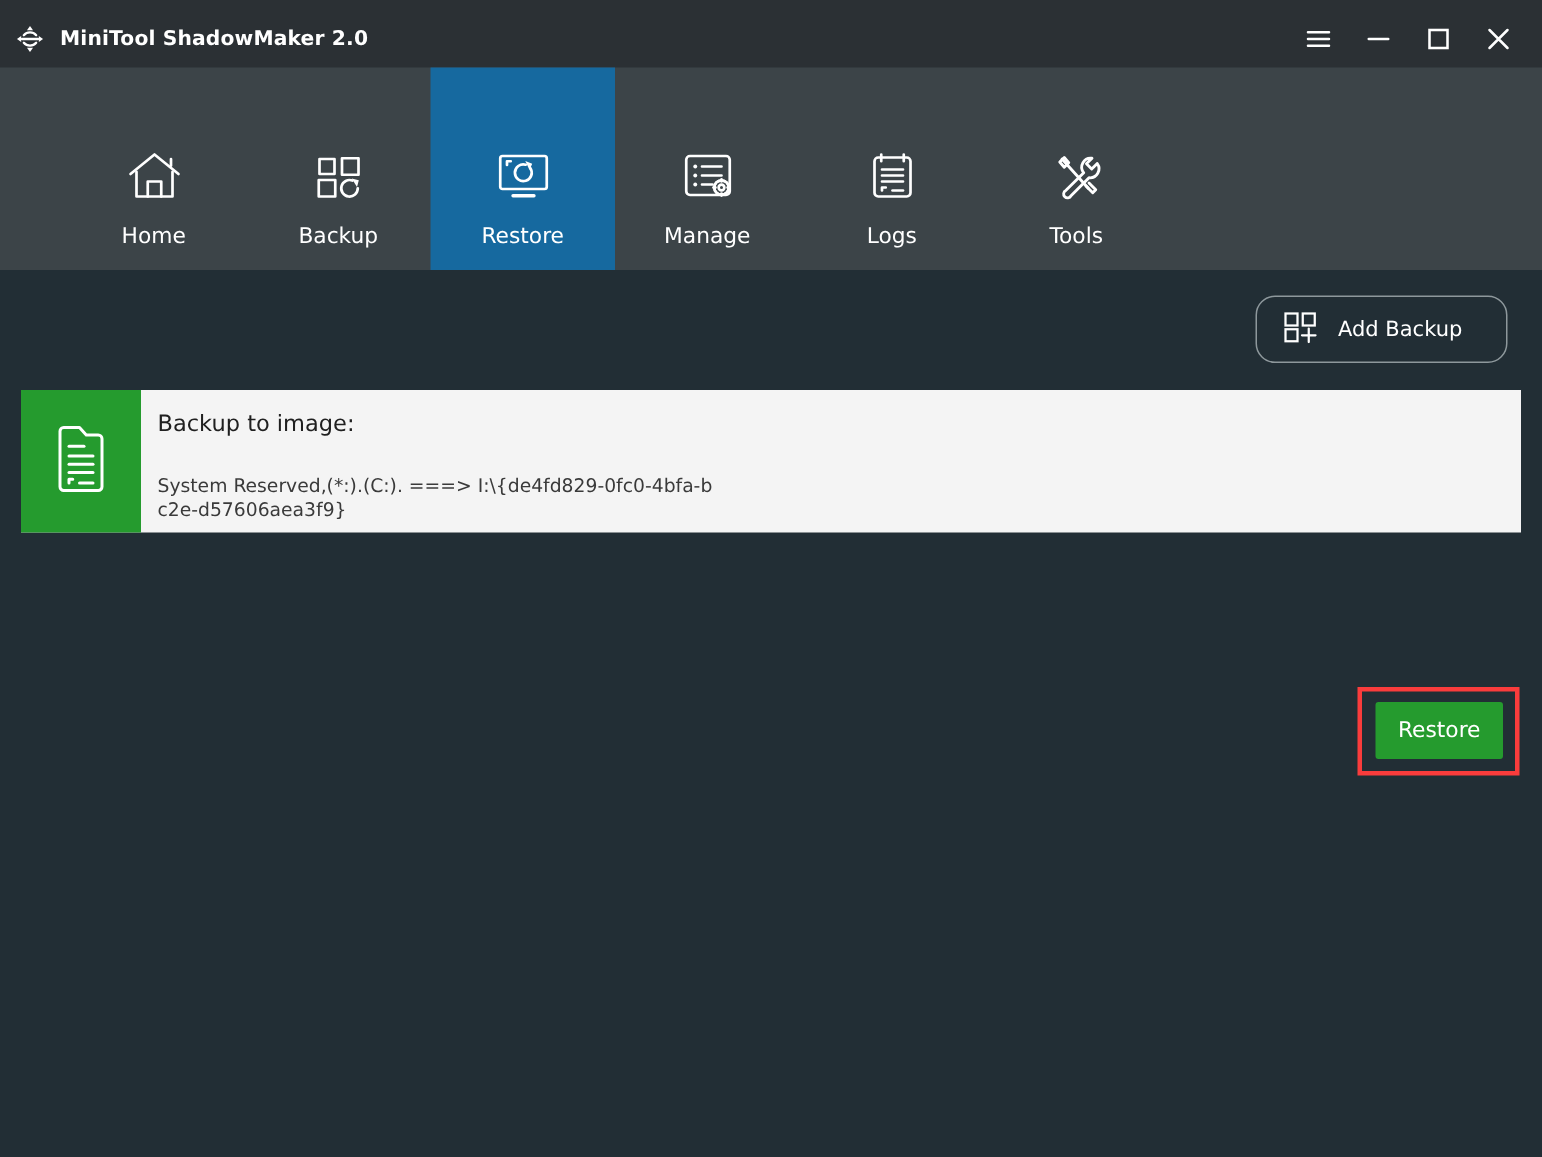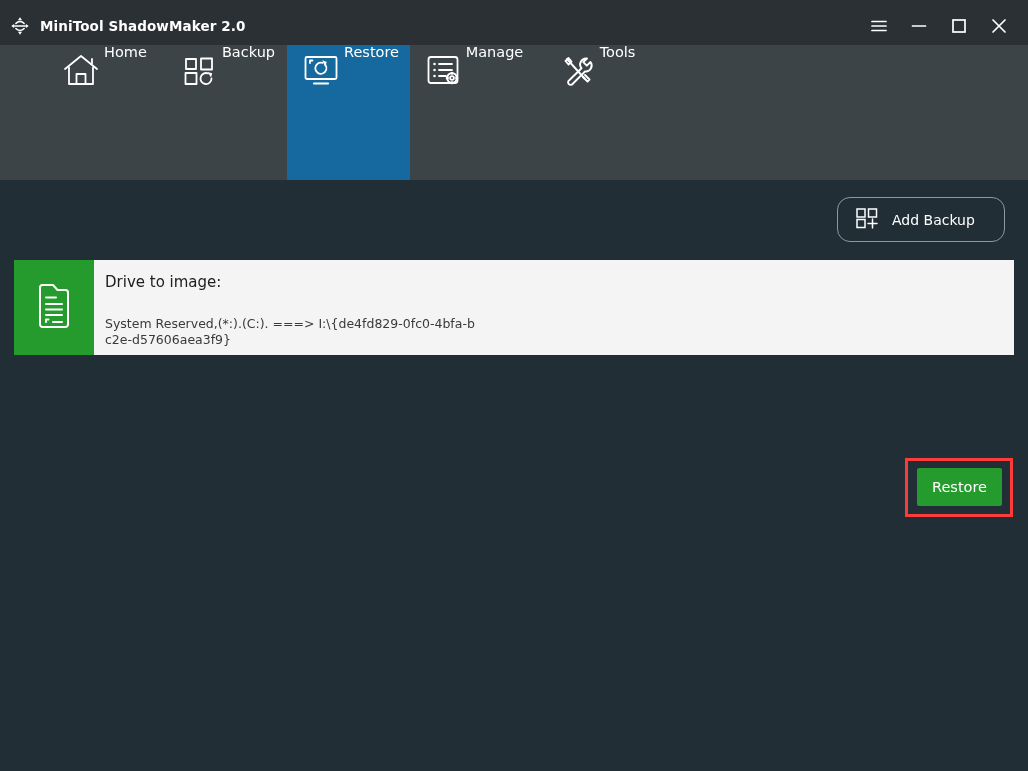--- a/index.html
+++ b/index.html
@@ -37,22 +37,22 @@
   
   .navbar {
     position: absolute; top: 45px; left: 0;
     width: 1028px; height: 135px;
     background: #3c4448;
     display: flex; align-items: stretch;
     padding-left: 41px;
   }
   .nav-item {
     width: 123px; height: 168px;
-    display: flex; flex-direction: row;
-    justify-content: center;
+    display: flex; flex-direction: column;
+    align-items: center; justify-content: center;
     cursor: pointer; position: relative;
   }
   .nav-item.active { background: #16699f; }
   .nav-icon {
     height: 50px; display: flex; align-items: center; justify-content: center;
     margin-bottom: 9px;
   }
   .nav-icon svg { display: block; }
   .nav-label {
     color: #ffffff; font-size: 14.5px; line-height: 1;
@@ -219,20 +219,32 @@
         <path d="M19 17 H32 M19 23 H32 M19 29 H26" stroke-linecap="round"></path>
         <circle cx="32" cy="31" r="4.8" fill="#3c4448"></circle>
         <circle cx="32" cy="31" r="4.8"></circle>
         <circle cx="32" cy="31" r="1.9"></circle>
         <path d="M32 25.6 V27 M32 35 V36.4 M26.6 31 H28 M36 31 H37.4" stroke-linecap="round"></path>
       </svg>
     </span>
     <span class="nav-label">Manage</span>
   </div>
 
+  <div class="nav-item">
+    <span class="nav-icon">
+      <svg width="46" height="46" viewBox="0 0 46 46" fill="none" stroke="#ffffff" stroke-width="1.8" stroke-linejoin="round">
+        <rect x="11" y="11" width="24" height="26" rx="2.5"></rect>
+        <path d="M15.5 9 V13.5 M30.5 9 V13.5" stroke-linecap="round"></path>
+        <path d="M16 19 H30 M16 23 H30 M16 27 H30" stroke-linecap="round"></path>
+        <path d="M16 33 V31 H18.5" stroke-linecap="round"></path>
+        <path d="M23 33 H30" stroke-linecap="round"></path>
+      </svg>
+    </span>
+    <span class="nav-label">Logs</span>
+  </div>
 
   <div class="nav-item">
     <span class="nav-icon">
       <svg width="46" height="46" viewBox="0 0 46 46" fill="none" stroke="#ffffff" stroke-width="1.9" stroke-linecap="round" stroke-linejoin="round">
         <path d="M13 12 L30.5 31.5"></path>
         <path d="M11.5 14 L14.5 11 L17.5 14.5 L14.5 17.5 Z"></path>
         <path d="M29 30 L33.5 34.5 L35.5 32.5 L31 28"></path>
         <path d="M33 11.5 A6 6 0 0 0 27.5 21.2 L15.5 33 A2.6 2.6 0 1 0 19 36.5 L31 24.5 A6 6 0 0 0 36.5 15 L32.8 18.7 L29.3 15.2 Z"></path>
       </svg>
     </span>
@@ -264,21 +276,21 @@
           <path d="M15 17.5 H25"></path>
           <path d="M15 24 H31"></path>
           <path d="M15 29.5 H31"></path>
           <path d="M15 35 H31"></path>
           <path d="M15 42 V39.5 H17.5"></path>
           <path d="M22 42 H31"></path>
         </svg>
       </span>
     </div>
     <div class="card-body">
-      <div class="card-title">Drive to image:</div>
+      <div class="card-title">Backup to image:</div>
       <div class="card-path"> System Reserved,(*:).(C:). ===&gt; I:\{de4fd829-0fc0-4bfa-bc2e-d57606aea3f9}</div>
     </div>
   </div>
 
   <button class="restore-btn">Restore</button>
   <div class="restore-highlight"></div>
 
 </div>
 
 </body></html>

